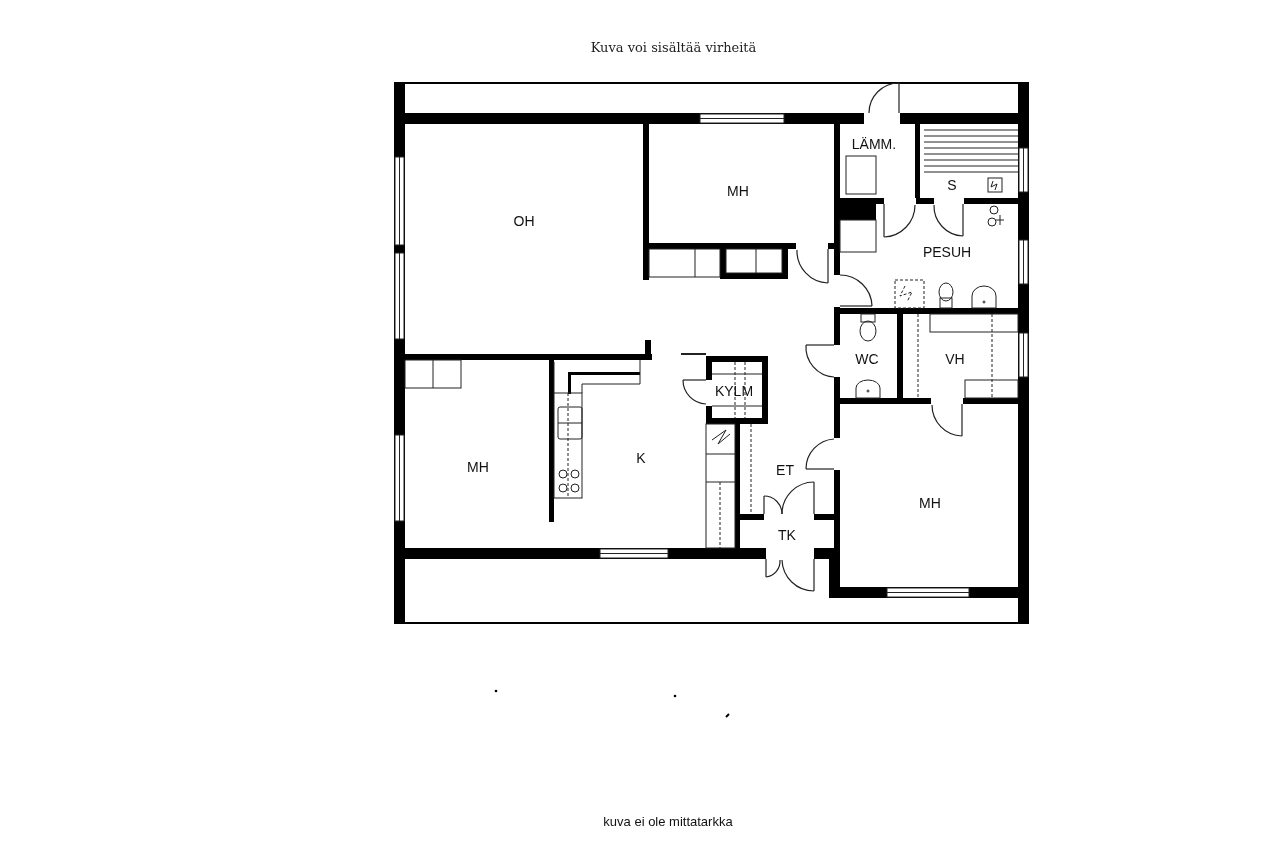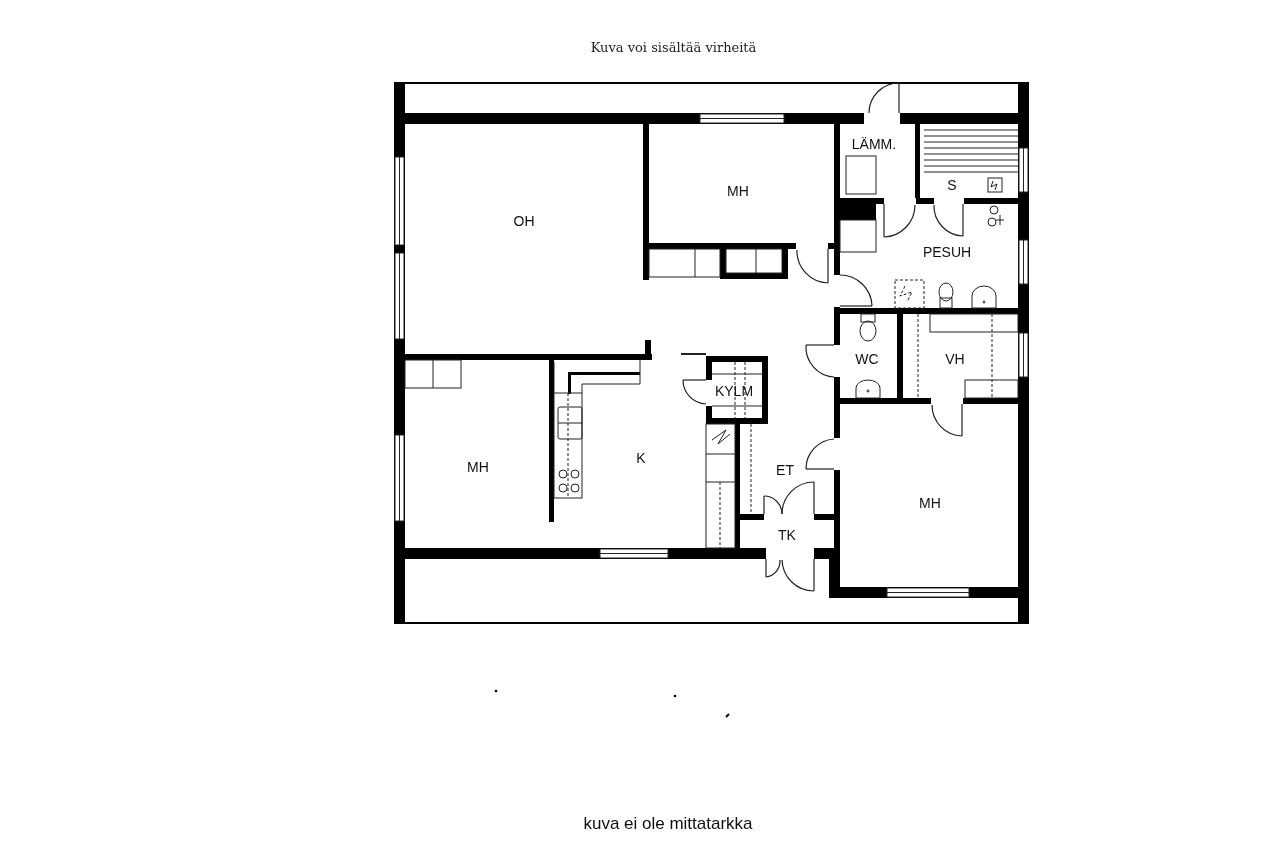--- a/index.html
+++ b/index.html
@@ -1,18 +1,18 @@
 <!DOCTYPE html>
 <html><head>
 <meta charset="utf-8">
 <style>
   html,body{margin:0;padding:0;background:#ffffff;}
   body{width:1280px;height:853px;position:relative;overflow:hidden;font-family:"Liberation Sans",sans-serif;}
   .top-note{position:absolute;left:0;width:1141px;top:40px;text-align:center;font-family:"DejaVu Serif","Liberation Serif",serif;font-size:13px;color:#222;padding-left:206px;box-sizing:border-box;}
-  .bottom-note{position:absolute;left:0;width:1280px;top:814px;text-align:center;font-family:"Liberation Sans",sans-serif;font-size:17px;color:#111;padding-left:56px;box-sizing:border-box;}
+  .bottom-note{position:absolute;left:0;width:1280px;top:814px;text-align:center;font-family:"Liberation Sans",sans-serif;font-size:13px;color:#111;padding-left:56px;box-sizing:border-box;}
   svg.plan{position:absolute;left:0;top:0;}
   .lbl{font-family:"Liberation Sans",sans-serif;font-size:14px;fill:#111;text-anchor:middle;dominant-baseline:middle;}
 </style>
 </head>
 <body>
 
 <div class="top-note">Kuva voi sisältää virheitä</div>
 
 <svg class="plan" width="1280" height="853" viewBox="0 0 1280 853">
   <g fill="#000">

